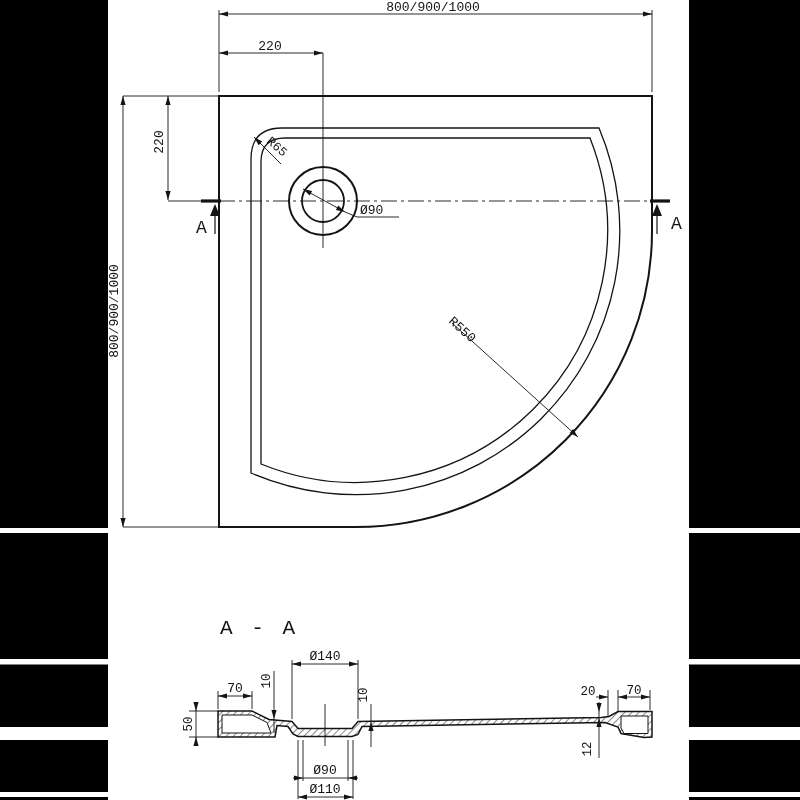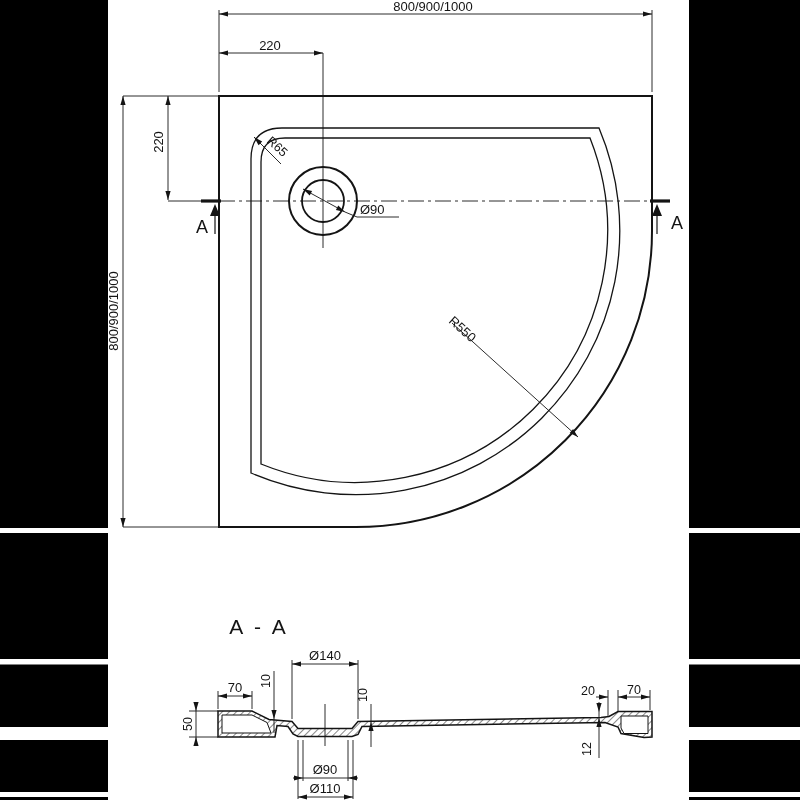--- a/index.html
+++ b/index.html
@@ -1,17 +1,17 @@
 <!DOCTYPE html>
 <html><head>
 <meta charset="utf-8">
 <style>
   html,body{margin:0;padding:0;background:#fff;}
   .stage{position:relative;width:800px;height:800px;background:#fff;overflow:hidden;
-         font-family:Liberation Sans, sans-serif;}
+         font-family:Liberation Mono, monospace;}
   svg{position:absolute;left:0;top:0;}
   text{fill:#141414;}
   .dim{font-size:13px;}
   .dimsm{font-size:12.5px;}
   .marker{font-size:18px;}
   .sectitle{font-size:21px;letter-spacing:3px;}
 </style>
 </head>
 <body>
 

